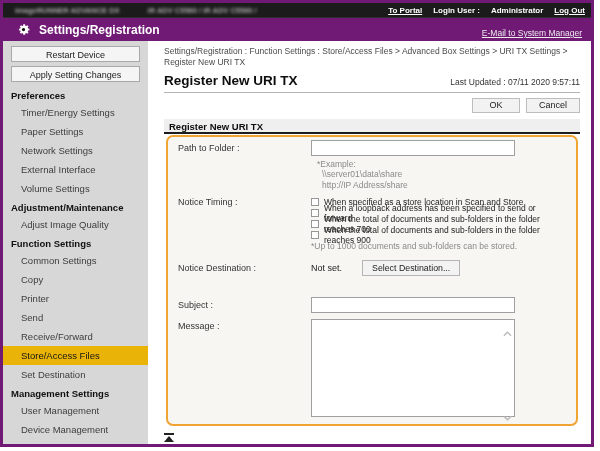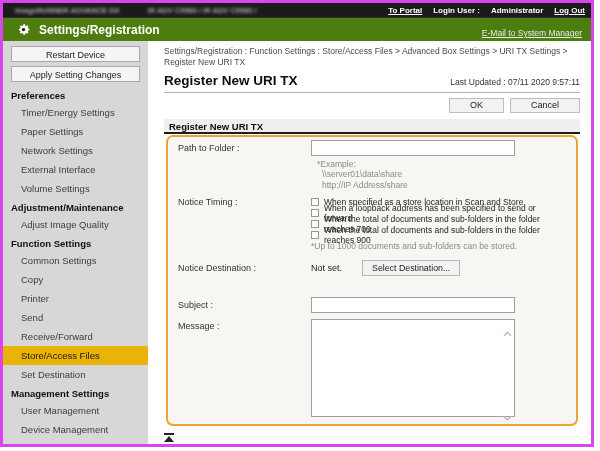--- a/index.html
+++ b/index.html
@@ -1,32 +1,32 @@
 <!DOCTYPE html>
 <html><head>
 <meta charset="utf-8">
 <style>
   html,body{margin:0;padding:0}
   body{width:600px;height:451px;background:#ffffff;position:relative;overflow:hidden;
        font-family:"Liberation Sans",sans-serif;color:#222;}
   *{box-sizing:border-box}
 
-  .frame{position:absolute;left:0;top:0;width:594px;height:447px;border:3px solid #d946ef;
+  .frame{position:absolute;left:0;top:0;width:594px;height:447px;border:3px solid #701a75;
          background:#fff;overflow:hidden;display:flex;flex-direction:column}
 
   
   .topbar1{height:14px;background:#1b1b1b;display:flex;align-items:center;
            padding:0 6px 0 12px;flex:0 0 auto;color:#fff;font-size:8px;white-space:nowrap}
   .blurred{filter:blur(1.6px);opacity:.75;color:#d8d8d8;font-size:7.5px;font-weight:bold}
   .blur2{margin-left:28px}
   .tb1-right{margin-left:auto;display:flex;gap:11px;align-items:center}
   .tb1-link{font-weight:bold;text-decoration:underline;color:#fff;cursor:pointer}
   .tb1-txt{font-weight:bold;color:#fff}
 
-  .topbar2{height:24px;background:#4d7c0f;border-top:1px solid #2e2e2e;display:flex;
+  .topbar2{height:24px;background:#701a75;border-top:1px solid #2e2e2e;display:flex;
            align-items:center;padding:0 9px 0 13px;flex:0 0 auto}
   .gear{width:15px;height:15px;flex:0 0 auto}
   .app-title{color:#fff;font-size:12px;font-weight:bold;margin-left:8px}
   .email-link{margin-left:auto;align-self:flex-end;padding-bottom:3px;color:#ececec;
               font-size:8.5px;text-decoration:underline;cursor:pointer}
 
   
   .page-body{flex:1;display:flex;min-height:0}
 
   .sidebar{width:145px;background:#d7d7d7;flex:0 0 auto;overflow:hidden;padding-top:3px}
@@ -37,21 +37,21 @@
   .item{font-size:9.5px;color:#3d3d3d;height:19px;line-height:19px;padding-left:18px;cursor:pointer}
   .item.selected{background:#eab308;color:#161616}
 
   .main{flex:1;background:#fff;padding:5px 11px 0 16px;position:relative;overflow:hidden}
   .breadcrumb{font-size:8.5px;color:#4a4a4a;line-height:1.35}
   .title-row{display:flex;align-items:flex-end;justify-content:space-between;
              border-bottom:1px solid #b3b3b3;padding:2px 0 4px;margin-top:2px}
   .page-title{font-size:13.5px;font-weight:bold;color:#0e0e0e}
   .last-updated{font-size:8.5px;color:#333;padding-bottom:1px}
   .actions{display:flex;justify-content:flex-end;gap:6px;margin-top:5px}
-  .btn{height:15px;min-width:48px;padding:0 20px;background:#f2f2f2;border:1px solid #bdbdbd;
+  .btn{height:15px;min-width:48px;padding:0 12px;background:#f2f2f2;border:1px solid #bdbdbd;
        font-size:9px;color:#222;line-height:13px;text-align:center;cursor:pointer}
 
   .section-bar{margin-top:6px;background:#efefef;border-bottom:2px solid #1c1c1c;height:15px;
                line-height:15px;font-size:9.5px;font-weight:bold;color:#0e0e0e;padding-left:5px}
 
   .obox{margin-top:1px;margin-left:2px;width:412px;border:2px solid #f0a431;border-radius:7px;
         background:#f7f6f2;padding:2px 10px 7px 10px}
   .row{display:flex}
   .lbl{width:133px;flex:0 0 auto;font-size:9px;color:#333}
   .row-path{align-items:center;height:18px}

